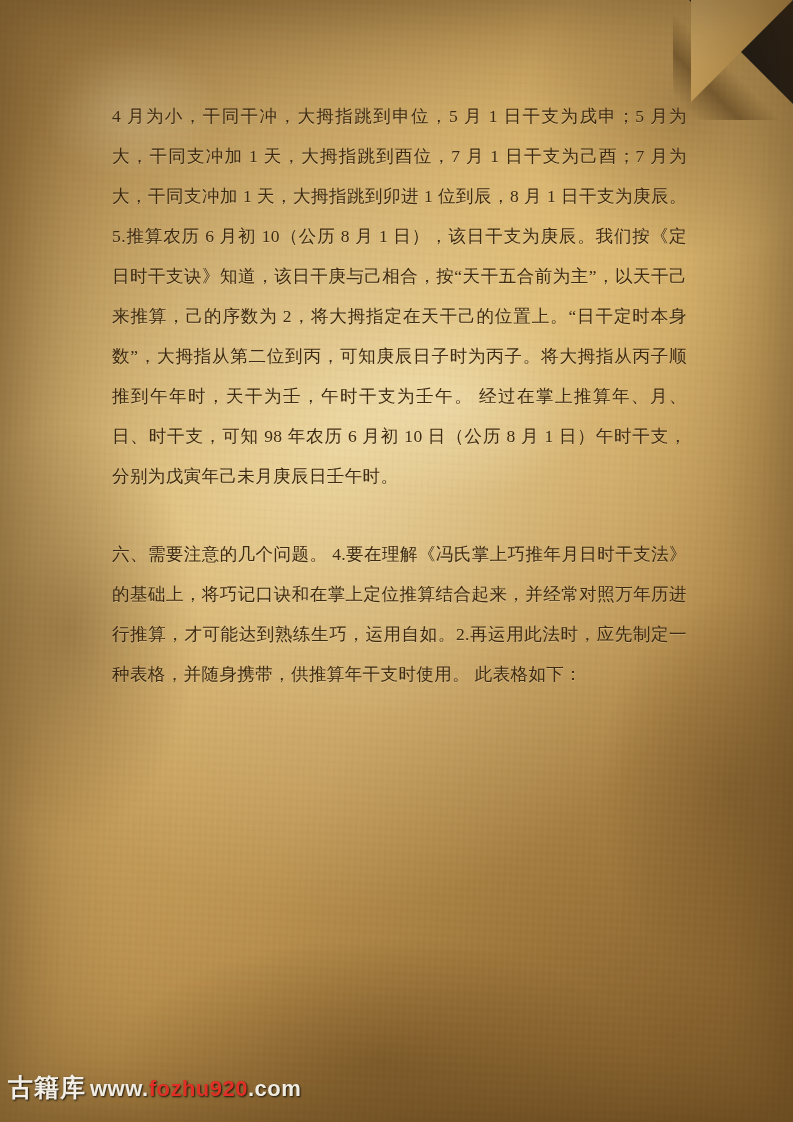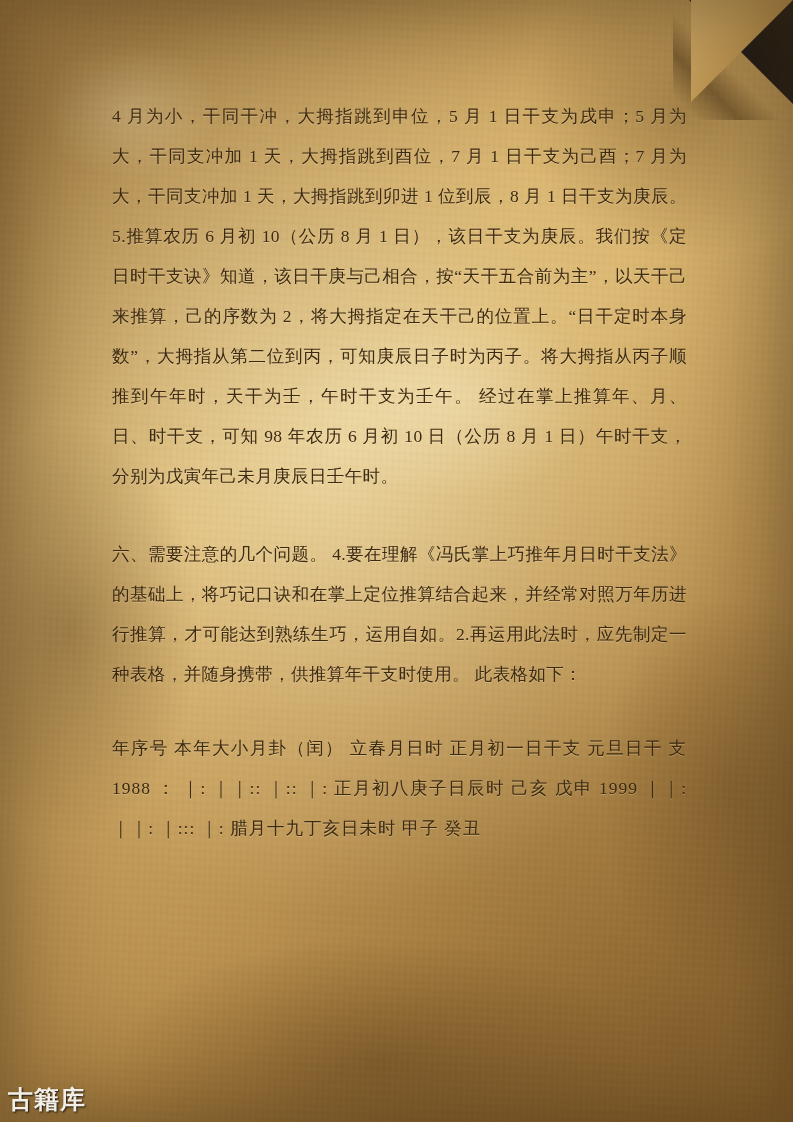--- a/index.html
+++ b/index.html
@@ -102,21 +102,21 @@
   .body-text p { margin: 0; }
   .gap-block { height: 38px; }
   .gap-small { height: 34px; }
   .tbl {
     letter-spacing: 1px;
   }
 
   .watermark {
     position: absolute;
     left: 8px;
-    bottom: 6px;
+    bottom: 18px;
     display: flex;
     align-items: baseline;
     gap: 4px;
     font-family: "Liberation Sans", sans-serif;
   }
   .wm-cn {
     font-size: 25px;
     font-weight: bold;
     color: #f3efe6;
     text-shadow: 1px 1px 2px rgba(0,0,0,0.85);
@@ -143,28 +143,28 @@
   <div class="stain s4"></div>
   <div class="stain s5"></div>
   <div class="stain s6"></div>
   <div class="grain"></div>
 
   <div class="body-text">
     <p>4 月为小，干同干冲，大拇指跳到申位，5 月 1 日干支为戌申；5 月为大，干同支冲加 1 天，大拇指跳到酉位，7 月 1 日干支为己酉；7 月为大，干同支冲加 1 天，大拇指跳到卯进 1 位到辰，8 月 1 日干支为庚辰。  5.推算农历 6 月初 10（公历 8 月 1 日），该日干支为庚辰。我们按《定日时干支诀》知道，该日干庚与己相合，按“天干五合前为主”，以天干己来推算，己的序数为 2，将大拇指定在天干己的位置上。“日干定时本身数”，大拇指从第二位到丙，可知庚辰日子时为丙子。将大拇指从丙子顺推到午年时，天干为壬，午时干支为壬午。  经过在掌上推算年、月、日、时干支，可知 98 年农历 6 月初 10 日（公历 8 月 1 日）午时干支，分别为戊寅年己未月庚辰日壬午时。</p>
     <div class="gap-block"></div>
     <p>六、需要注意的几个问题。  4.要在理解《冯氏掌上巧推年月日时干支法》的基础上，将巧记口诀和在掌上定位推算结合起来，并经常对照万年历进行推算，才可能达到熟练生巧，运用自如。2.再运用此法时，应先制定一种表格，并随身携带，供推算年干支时使用。  此表格如下：</p>
     <div class="gap-small"></div>
-    <p class="tbl">年序号  本年大小月卦（闰）  立春月日时  正月初一日干支  元旦日干  支  1988 ：  ｜:  ｜｜::  ｜::  ｜:    正月初八庚子日辰时  己亥  戊申  1999  ｜｜:  ｜｜:  ｜:::  ｜:    腊月十九丁亥日未时  甲子  癸丑</p>
   </div>
 
   <div class="fold-shadow"></div>
   <div class="corner-fold">
     <div class="under"></div>
     <div class="flap"></div>
   </div>
 
   <div class="vignette"></div>
 
   <div class="watermark">
     <span class="wm-cn">古籍库</span>
+    <span class="wm-url"><span class="w">www.</span><span class="red">fozhu920</span><span class="dom">.com</span></span>
   </div>
 
 </div>
 
 </body></html>

